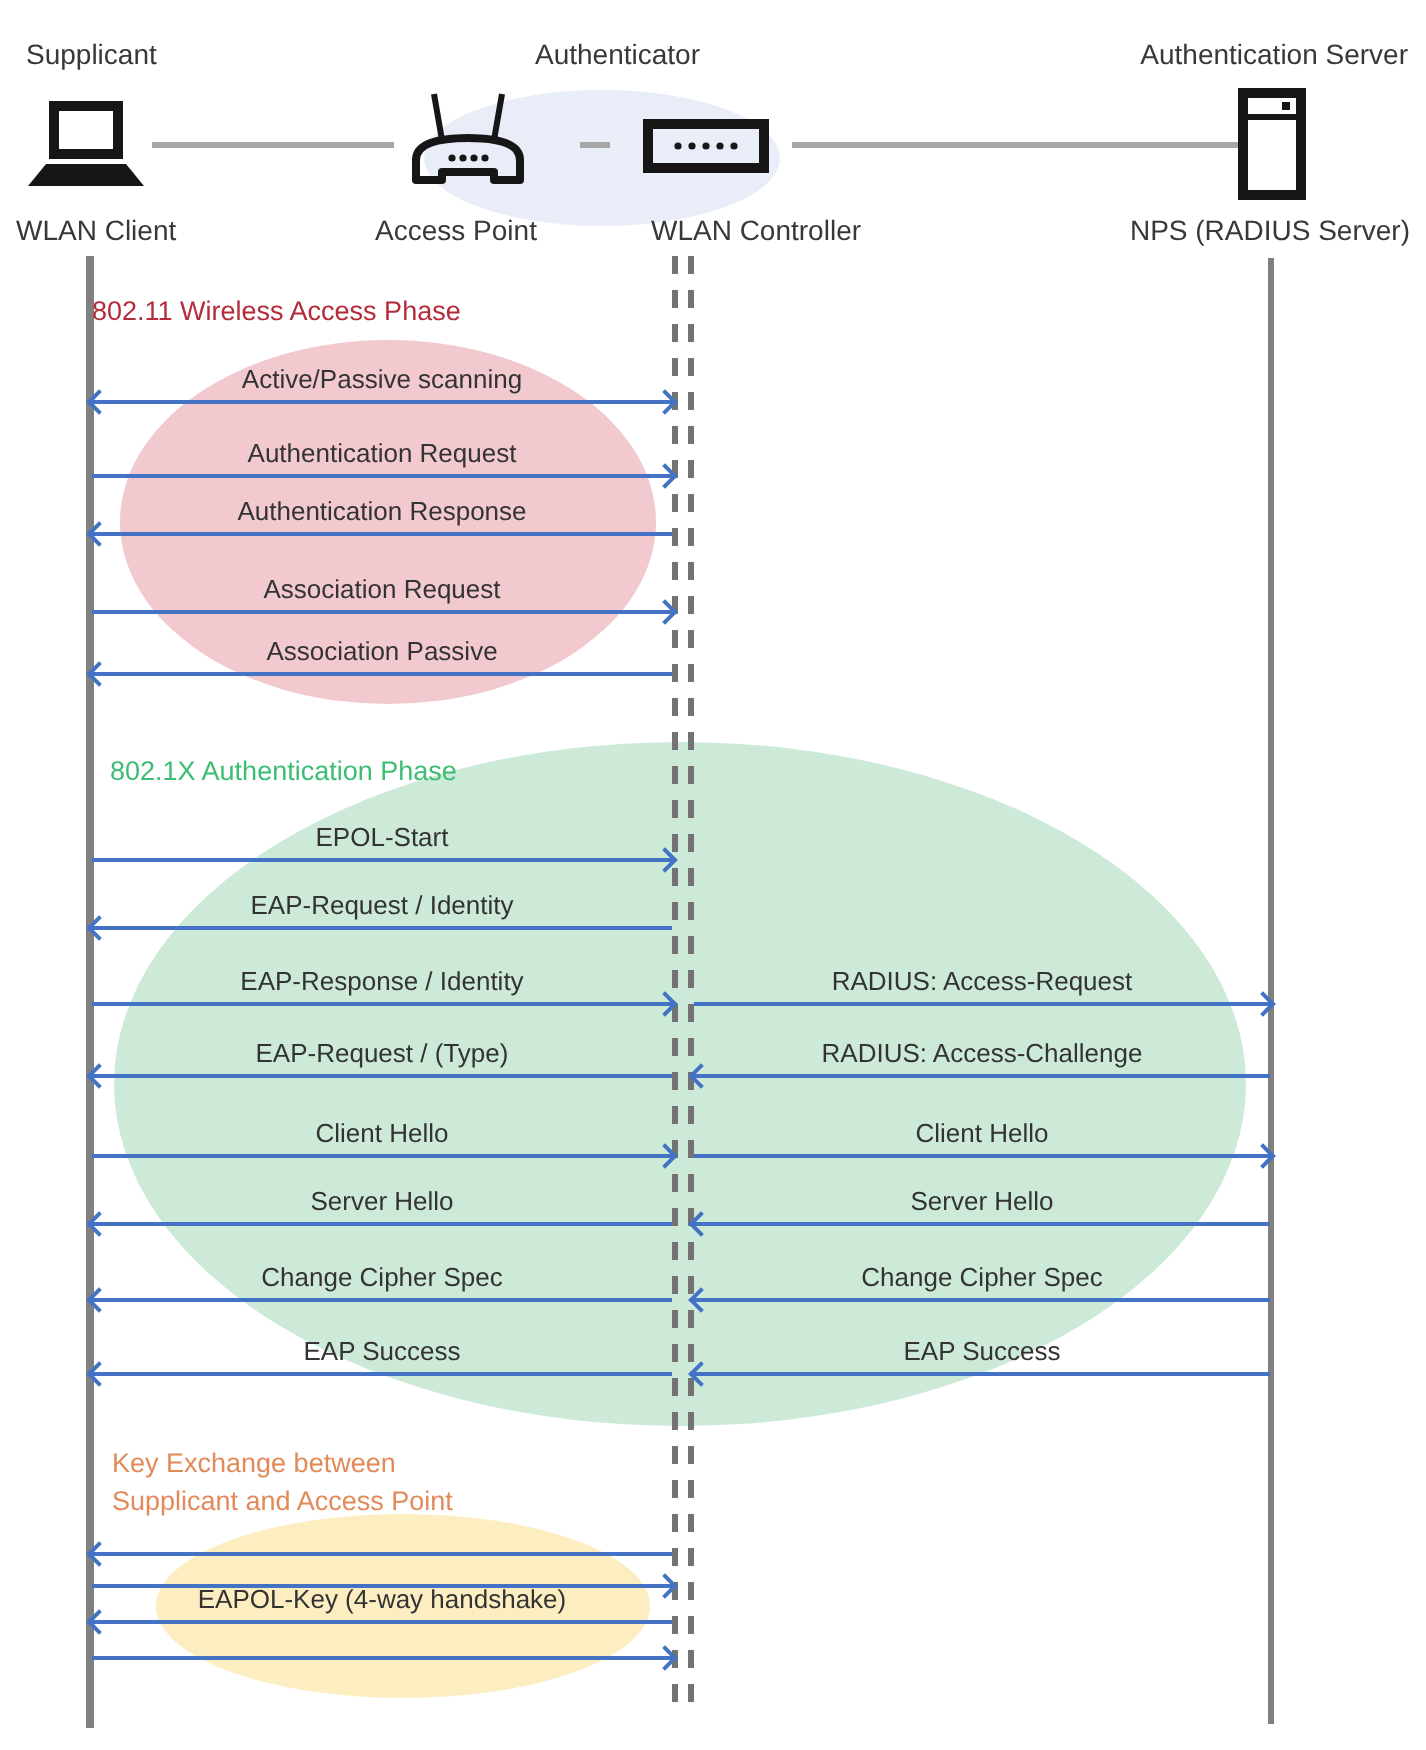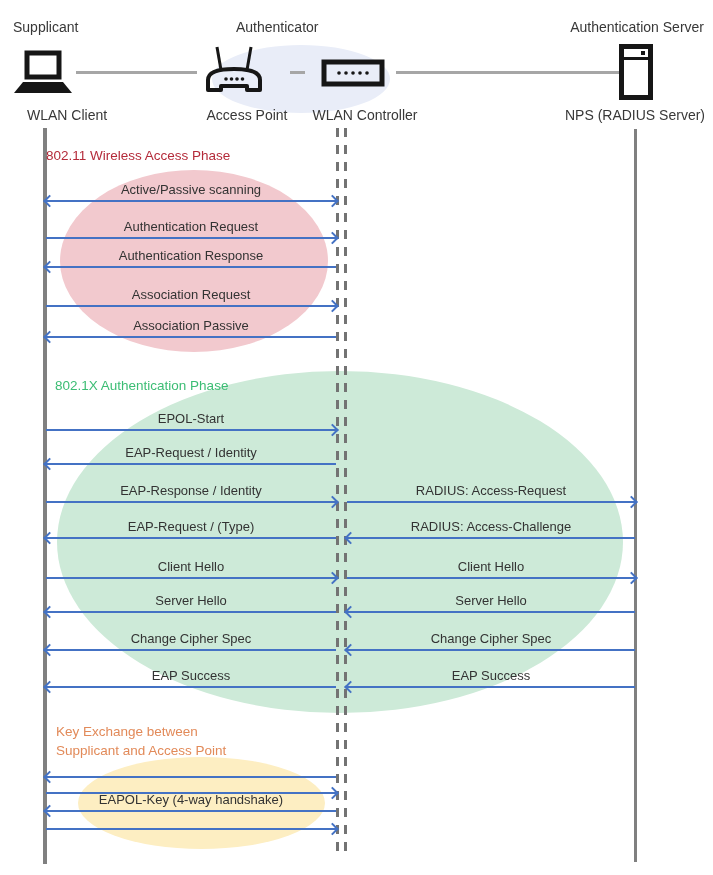--- a/index.html
+++ b/index.html
@@ -10,26 +10,26 @@
   
   .ellipse{position:absolute;border-radius:50%;z-index:0;}
   .el-auth{left:212px;top:45px;width:178px;height:68px;background:var(--authenticator_fill,#e9edf8);}
   .el-p1{left:60px;top:170px;width:268px;height:182px;background:var(--phase1_fill,#f2c9ce);}
   .el-p2{left:57px;top:371px;width:566px;height:342px;background:var(--phase2_fill,#cdead8);}
   .el-p3{left:78px;top:757px;width:247px;height:92px;background:var(--phase3_fill,#fdeec2);}
   
   .role,.devlabel{position:absolute;font-size:14px;color:#383838;white-space:nowrap;z-index:3;}
   .role{top:19px;}
   .role-supplicant{left:13px;text-align:center;}
-  .role-authenticator{left:236px;width:126px;text-align:left;}
+  .role-authenticator{left:224px;width:126px;text-align:right;}
   .role-server{right:9px;}
-  .devlabel{top:107px;margin-left:19px;}
+  .devlabel{top:107px;}
   .dev-client{left:8px;}
   .dev-ap{left:178px;width:100px;text-align:center;}
-  .dev-ctrl{left:284px;width:124px;text-align:center;}
+  .dev-ctrl{left:316px;width:124px;text-align:center;}
   .dev-server{right:8px;}
   .icon{position:absolute;z-index:3;}
   .conn{position:absolute;top:71px;height:3px;background:#a6a6a6;z-index:2;}
   .conn1{left:76px;width:121px;}
   .conn2{left:290px;width:15px;}
   .conn3{left:396px;width:224px;}
   
   .lifeline{position:absolute;z-index:1;}
   .ll-client{left:43px;top:128px;width:4px;height:736px;background:var(--lifeline,#808080);}
   .ll-server{left:634px;top:129px;width:3px;height:733px;background:var(--lifeline,#808080);}

